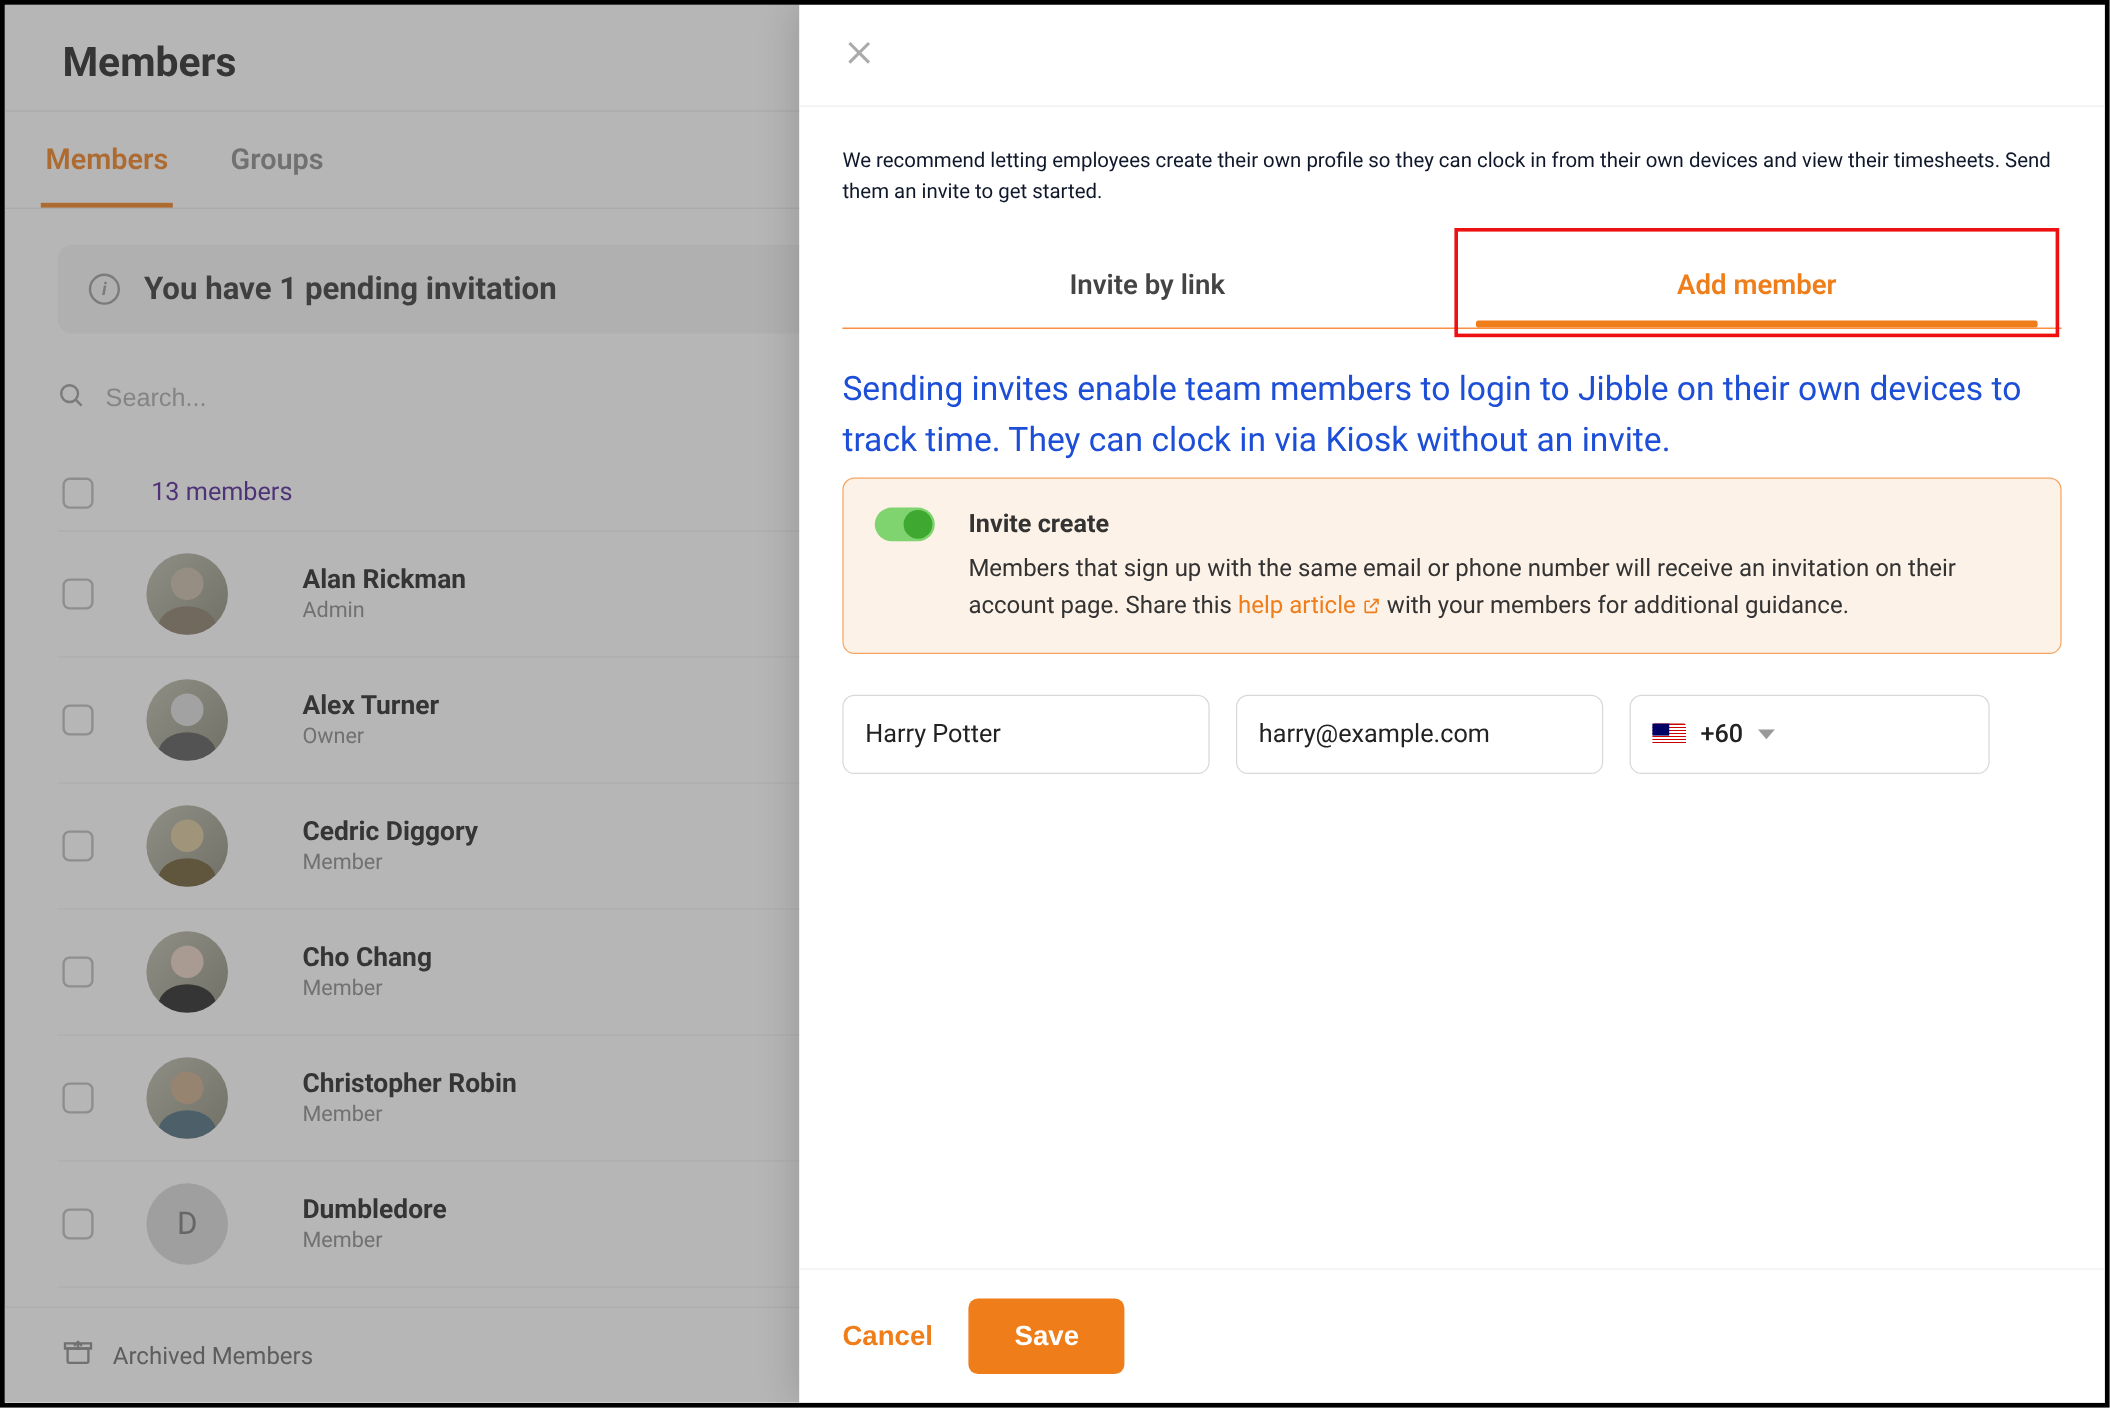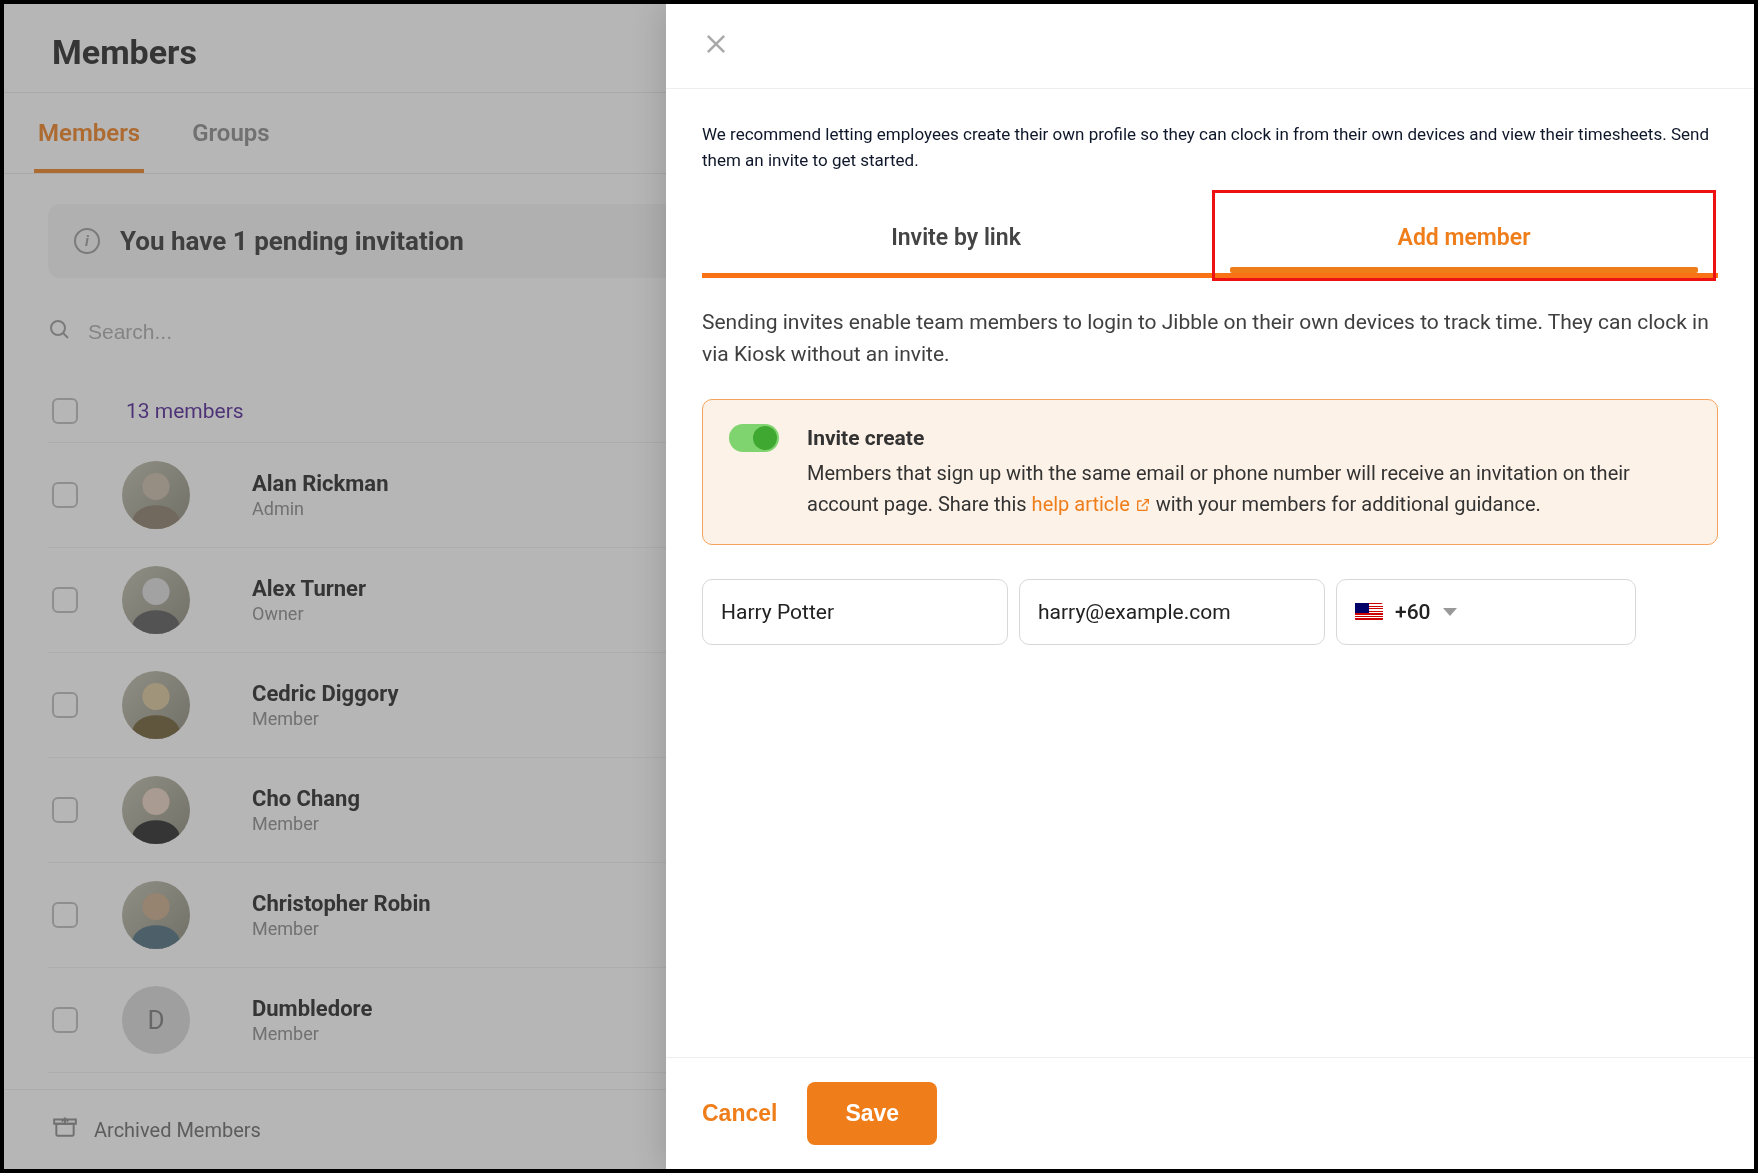--- a/index.html
+++ b/index.html
@@ -208,21 +208,21 @@
   }
   .close-btn svg { width: 28px; height: 28px; stroke: currentColor; stroke-width: 2.2; fill: none; }
   .modal-body {
     padding: 32px 36px 10px 36px;
     flex: 1;
     overflow: auto;
   }
   .intro { font-size: 17px; color: #0f172a; line-height: 1.55; margin-bottom: 28px; }
   .modal-tabs {
     display: flex;
-    border-bottom: 5px solid #f97316;
+    border-bottom: 1px solid #f97316;
     margin-bottom: 28px;
   }
   .mtab {
     flex: 1;
     text-align: center;
     padding: 22px 0;
     font-size: 23px;
     font-weight: 600;
     color: #444;
     cursor: pointer;
@@ -237,21 +237,21 @@
     height: 6px;
     background: #ef7d1a;
     border-radius: 2px;
   }
   .highlight-box {
     position: absolute;
     inset: -12px 2px -8px 2px;
     border: 3px solid #e11;
     pointer-events: none;
   }
-  .note { font-size: 21px; color: #404040; line-height: 1.55; margin-bottom: 28px; }
+  .note { font-size: 28px; color: #1d4ed8; line-height: 1.55; margin-bottom: 10px; }
   .invite-card {
     border: 1.5px solid #f4a45e;
     background: #fdf2e7;
     border-radius: 10px;
     padding: 22px 26px;
     display: flex;
     gap: 28px;
     margin-bottom: 34px;
   }
   .toggle {
@@ -270,21 +270,21 @@
     background: #3fa830;
     border-radius: 50%;
   }
   .card-text { font-size: 20px; color: #333; line-height: 1.55; }
   .card-title { font-weight: 700; font-size: 21px; margin-bottom: 4px; }
   .help-link { color: #ef7d1a; text-decoration: none; }
   .ext-icon { display:inline-block; vertical-align: -2px; }
   .ext-icon svg { width: 16px; height: 16px; stroke: #ef7d1a; fill:none; stroke-width:2; }
   .form-row {
     display: flex;
-    gap: 11px;
+    gap: 22px;
     margin-bottom: 12px;
   }
   .input {
     border: 1.5px solid #d8d8d8;
     border-radius: 10px;
     padding: 20px 18px;
     font-size: 21px;
     color: #222;
     outline: none;
     font-family: inherit;

